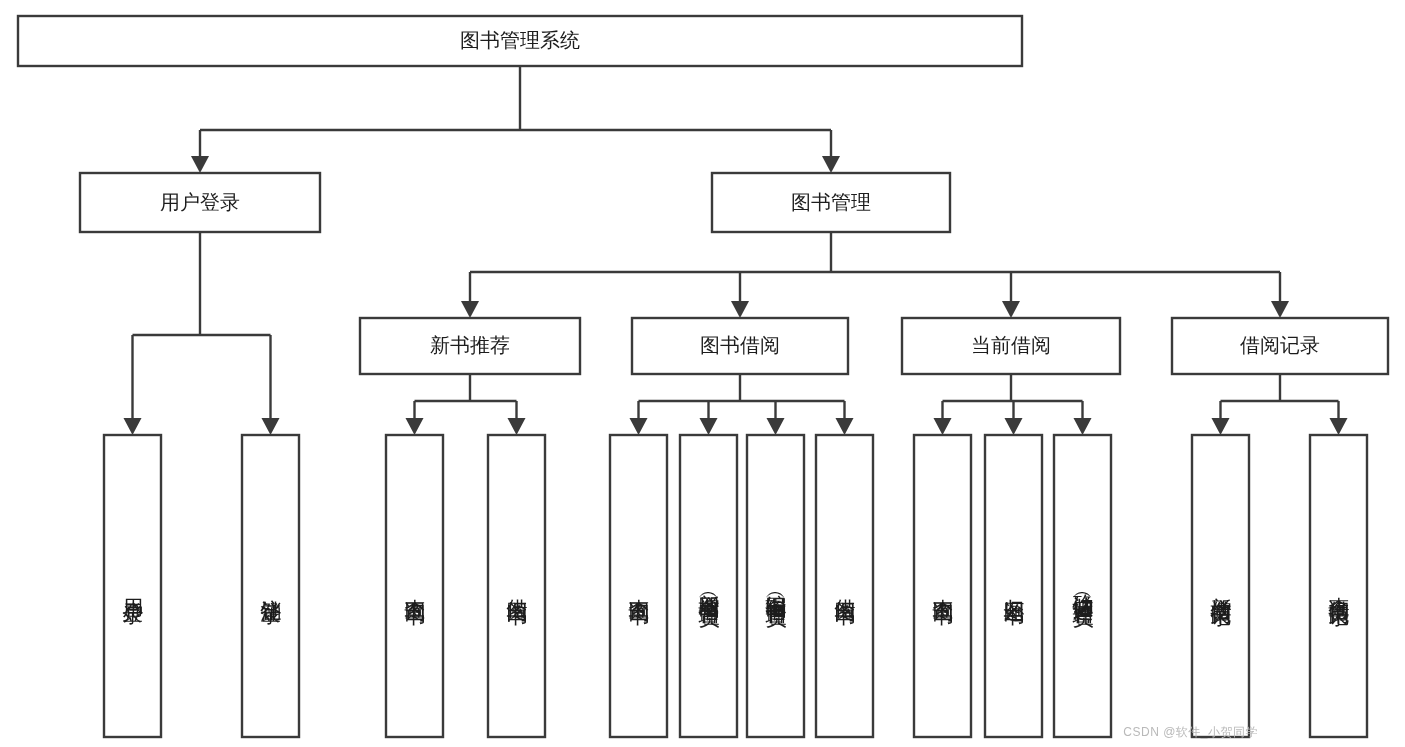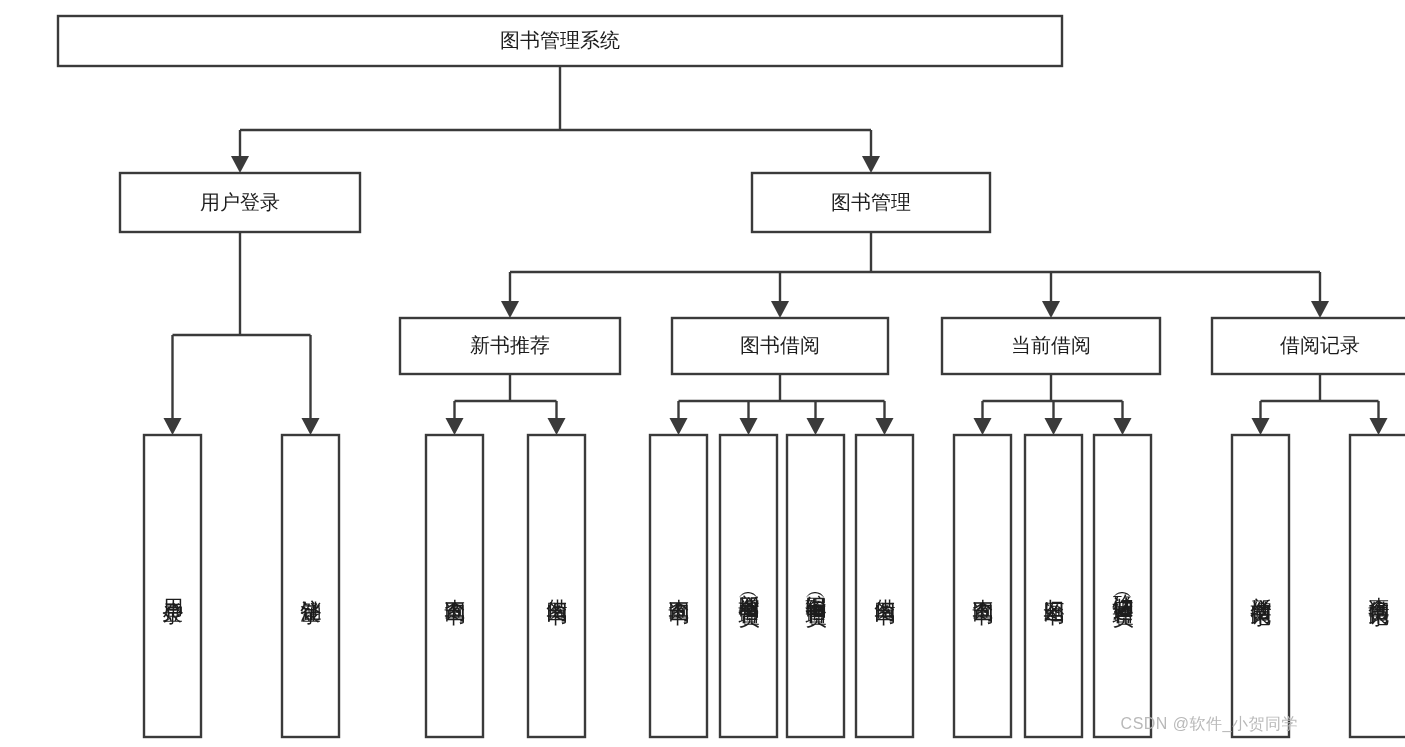--- a/index.html
+++ b/index.html
@@ -12,21 +12,20 @@
     height: 747px;
     font-family: "Liberation Sans", "DejaVu Sans", sans-serif;
     overflow: hidden;
     position: relative;
   }
   #diagram-root {
     position: relative;
     width: 1266px;
     height: 747px;
     background: #ffffff;
-    margin-left: 40px;
   }
   svg.flow {
     position: absolute;
     left: 0;
     top: 0;
     width: 1405px;
     height: 747px;
     display: block;
   }
   .node-rect {
@@ -69,23 +68,23 @@
     font-family: "Liberation Sans", "DejaVu Sans", sans-serif;
     font-size: 21px;
     line-height: 1.18;
     letter-spacing: 2px;
     color: #1d1d1d;
     white-space: nowrap;
   }
   .watermark {
     position: absolute;
     right: 8px;
-    bottom: 12px;
-    font-family: "Liberation Sans", "DejaVu Sans", sans-serif;
-    font-size: 16px;
+    bottom: 6px;
+    font-family: "Liberation Sans", "DejaVu Sans", sans-serif;
+    font-size: 12px;
     color: #b9b9b9;
     letter-spacing: 0.5px;
     user-select: none;
     white-space: nowrap;
   }
 </style>
 </head>
 <body>
 
 <div id="diagram-root">

